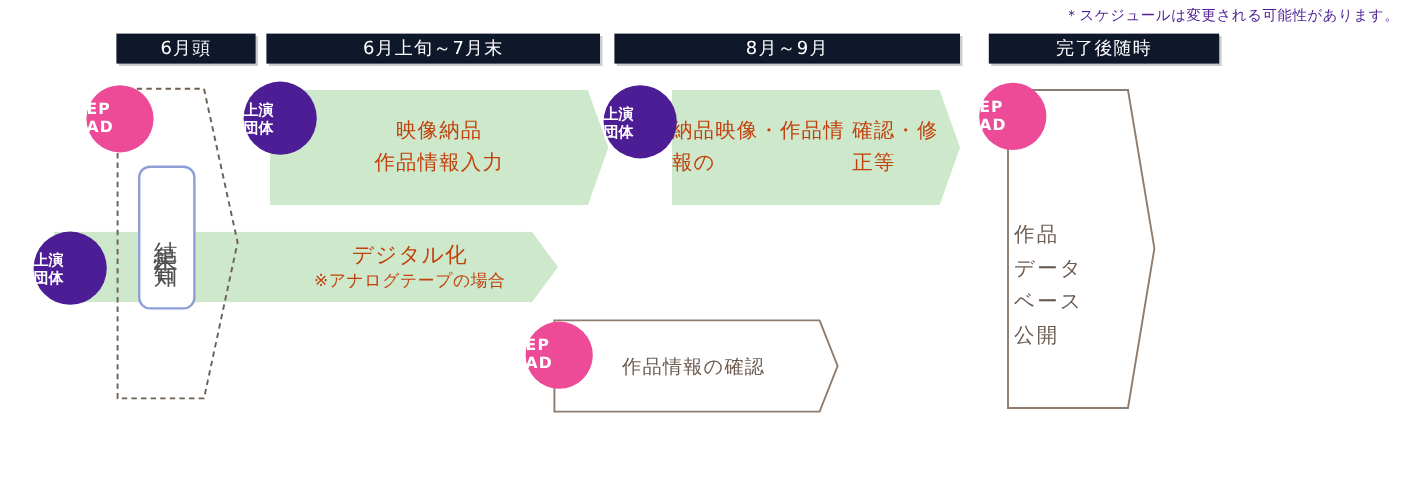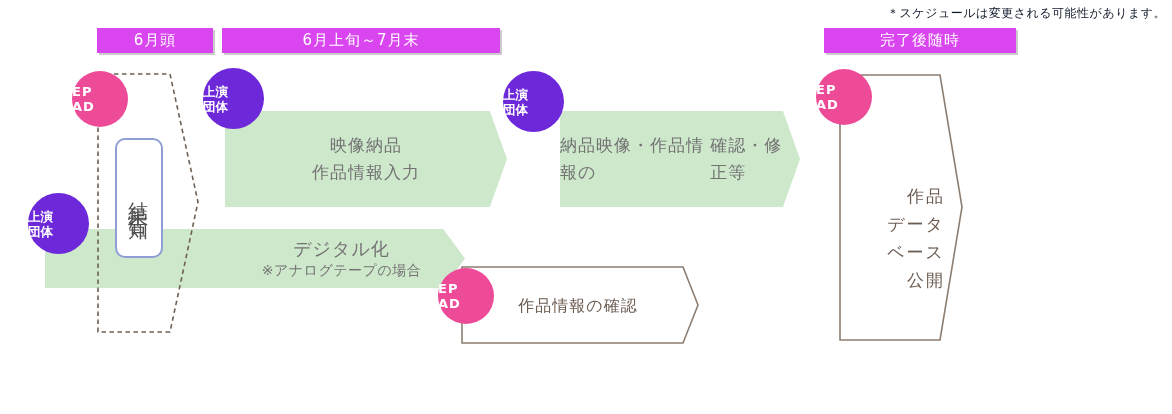--- a/index.html
+++ b/index.html
@@ -1,32 +1,32 @@
 <!DOCTYPE html>
 <html><head>
 <meta charset="utf-8">
 <style>
   html,body{margin:0;padding:0;background:#ffffff;}
   body{font-family:"DejaVu Sans","Liberation Sans",sans-serif;}
   .canvas{position:relative;width:1172px;height:414px;background:#ffffff;overflow:hidden;}
 
   
-  .note{position:absolute;top:5px;right:6px;font-size:12px;color:#0f172a;letter-spacing:.5px;}
+  .note{position:absolute;top:5px;right:6px;font-size:12px;color:#4c1d95;letter-spacing:.5px;}
 
   
-  .bar{position:absolute;top:28px;height:25px;background:#d946ef;color:#ffffff;
+  .bar{position:absolute;top:28px;height:25px;background:#0f172a;color:#ffffff;
        display:flex;align-items:center;justify-content:center;font-size:15px;font-weight:500;
        box-shadow:2px 2px 0 #cbcbcb;letter-spacing:1px;z-index:1;}
   .bar1{left:97px;width:116px;}
   .bar2{left:222px;width:278px;}
   .bar3{left:512px;width:288px;}
   .bar4{left:824px;width:192px;}
 
   
-  .garrow{position:absolute;background:#cee8cc;z-index:2;color:#737373;margin-top:36px;}
+  .garrow{position:absolute;background:#cee8cc;z-index:2;color:#c2410c;}
   .ga1{left:225px;top:75px;width:282px;height:96px;
        clip-path:polygon(0 0,93.9% 0,100% 50%,93.9% 100%,0 100%);
        display:flex;flex-direction:column;align-items:center;justify-content:center;
        font-size:17px;line-height:27px;letter-spacing:1px;}
   .ga2{left:560px;top:75px;width:240px;height:96px;
        clip-path:polygon(0 0,92.9% 0,100% 50%,92.9% 100%,0 100%);
        display:flex;flex-direction:row;align-items:center;justify-content:center;
        font-size:17px;line-height:27px;letter-spacing:1px;}
   .ga3{left:45px;top:193px;width:420px;height:59px;
        clip-path:polygon(0 0,94.8% 0,100% 50%,94.8% 100%,0 100%);
@@ -38,54 +38,57 @@
   svg.shape{position:absolute;z-index:3;}
   .dashed-svg{left:96px;top:72px;}
   .white-arrow-svg{left:460px;top:265px;}
   .chevron-svg{left:838px;top:73px;}
 
   
   .white-arrow-text{position:absolute;left:478px;top:266px;width:200px;height:78px;z-index:4;
        display:flex;flex-direction:column;align-items:center;justify-content:center;
        font-size:16px;line-height:25px;color:#6b5b50;letter-spacing:1px;}
   .db-text{position:absolute;left:845px;top:75px;width:100px;height:326px;z-index:4;
-       display:flex;flex-direction:column;align-items:flex-end;justify-content:center;
+       display:flex;flex-direction:column;align-items:flex-start;justify-content:center;
        font-size:17px;line-height:28px;color:#6b5b50;letter-spacing:2px;}
 
   
   .result-box{position:absolute;left:115px;top:138px;width:48px;height:120px;box-sizing:border-box;
        background:#ffffff;border:2.5px solid #8e9fd6;border-radius:10px;z-index:5;
        display:flex;align-items:center;justify-content:center;}
   .result-box span{writing-mode:vertical-rl;text-orientation:upright;font-size:20px;
        letter-spacing:6px;color:#4f4f4f;}
 
   
   .badge{position:absolute;border-radius:50%;color:#ffffff;font-weight:bold;z-index:6;
        display:flex;flex-direction:column;align-items:flex-start;justify-content:center;text-align:center;}
   .pink{background:#ed4b97;width:56px;height:56px;font-size:13px;line-height:15px;letter-spacing:1px;}
-  .blue{background:#6d28d9;width:61px;height:61px;font-size:12.5px;line-height:15px;}
+  .blue{background:#4c1d95;width:61px;height:61px;font-size:12.5px;line-height:15px;}
   .ep1{left:72px;top:71px;}
   .ep2{left:438px;top:268px;}
   .ep3{left:816px;top:69px;}
   .g1{left:203px;top:68px;}
   .g2{left:503px;top:71px;}
   .g3{left:28px;top:193px;}
 </style>
 </head>
 <body>
 
 <div class="canvas">
 
   <div class="note">＊スケジュールは変更される可能性があります。</div>
 
   <div class="bar bar1">
     <span>6月頭</span>
   </div>
   <div class="bar bar2">
     <span>6月上旬～7月末</span>
+  </div>
+  <div class="bar bar3">
+    <span>8月～9月</span>
   </div>
   <div class="bar bar4">
     <span>完了後随時</span>
   </div>
 
   <div class="garrow ga1">
     <span>映像納品</span>
     <span>作品情報入力</span>
   </div>
   <div class="garrow ga2">

